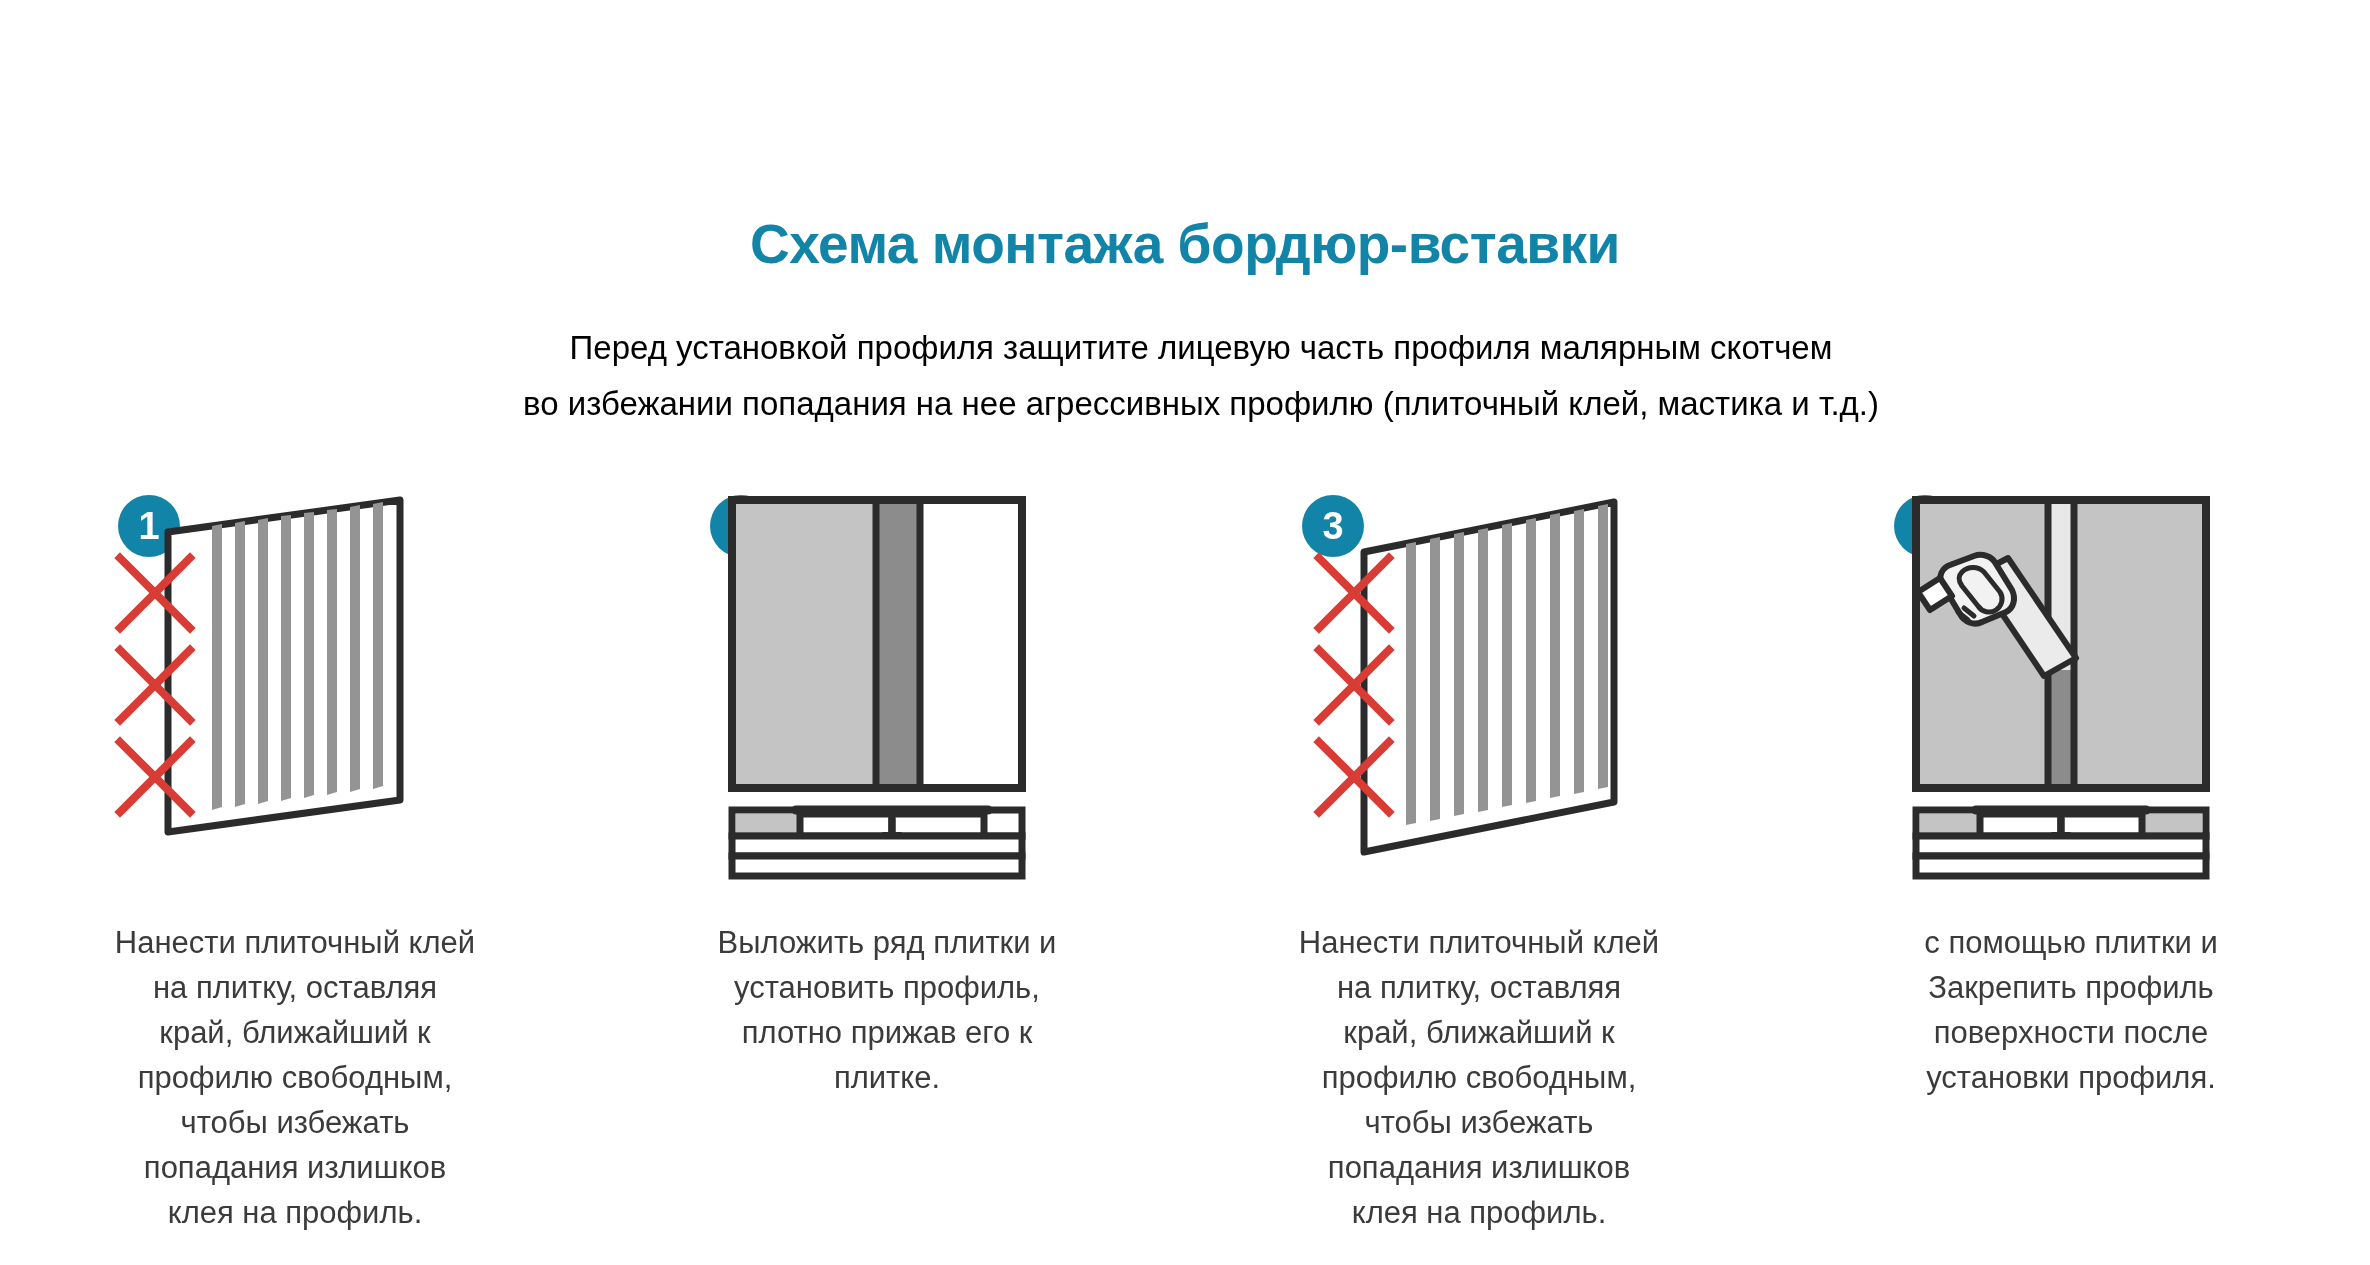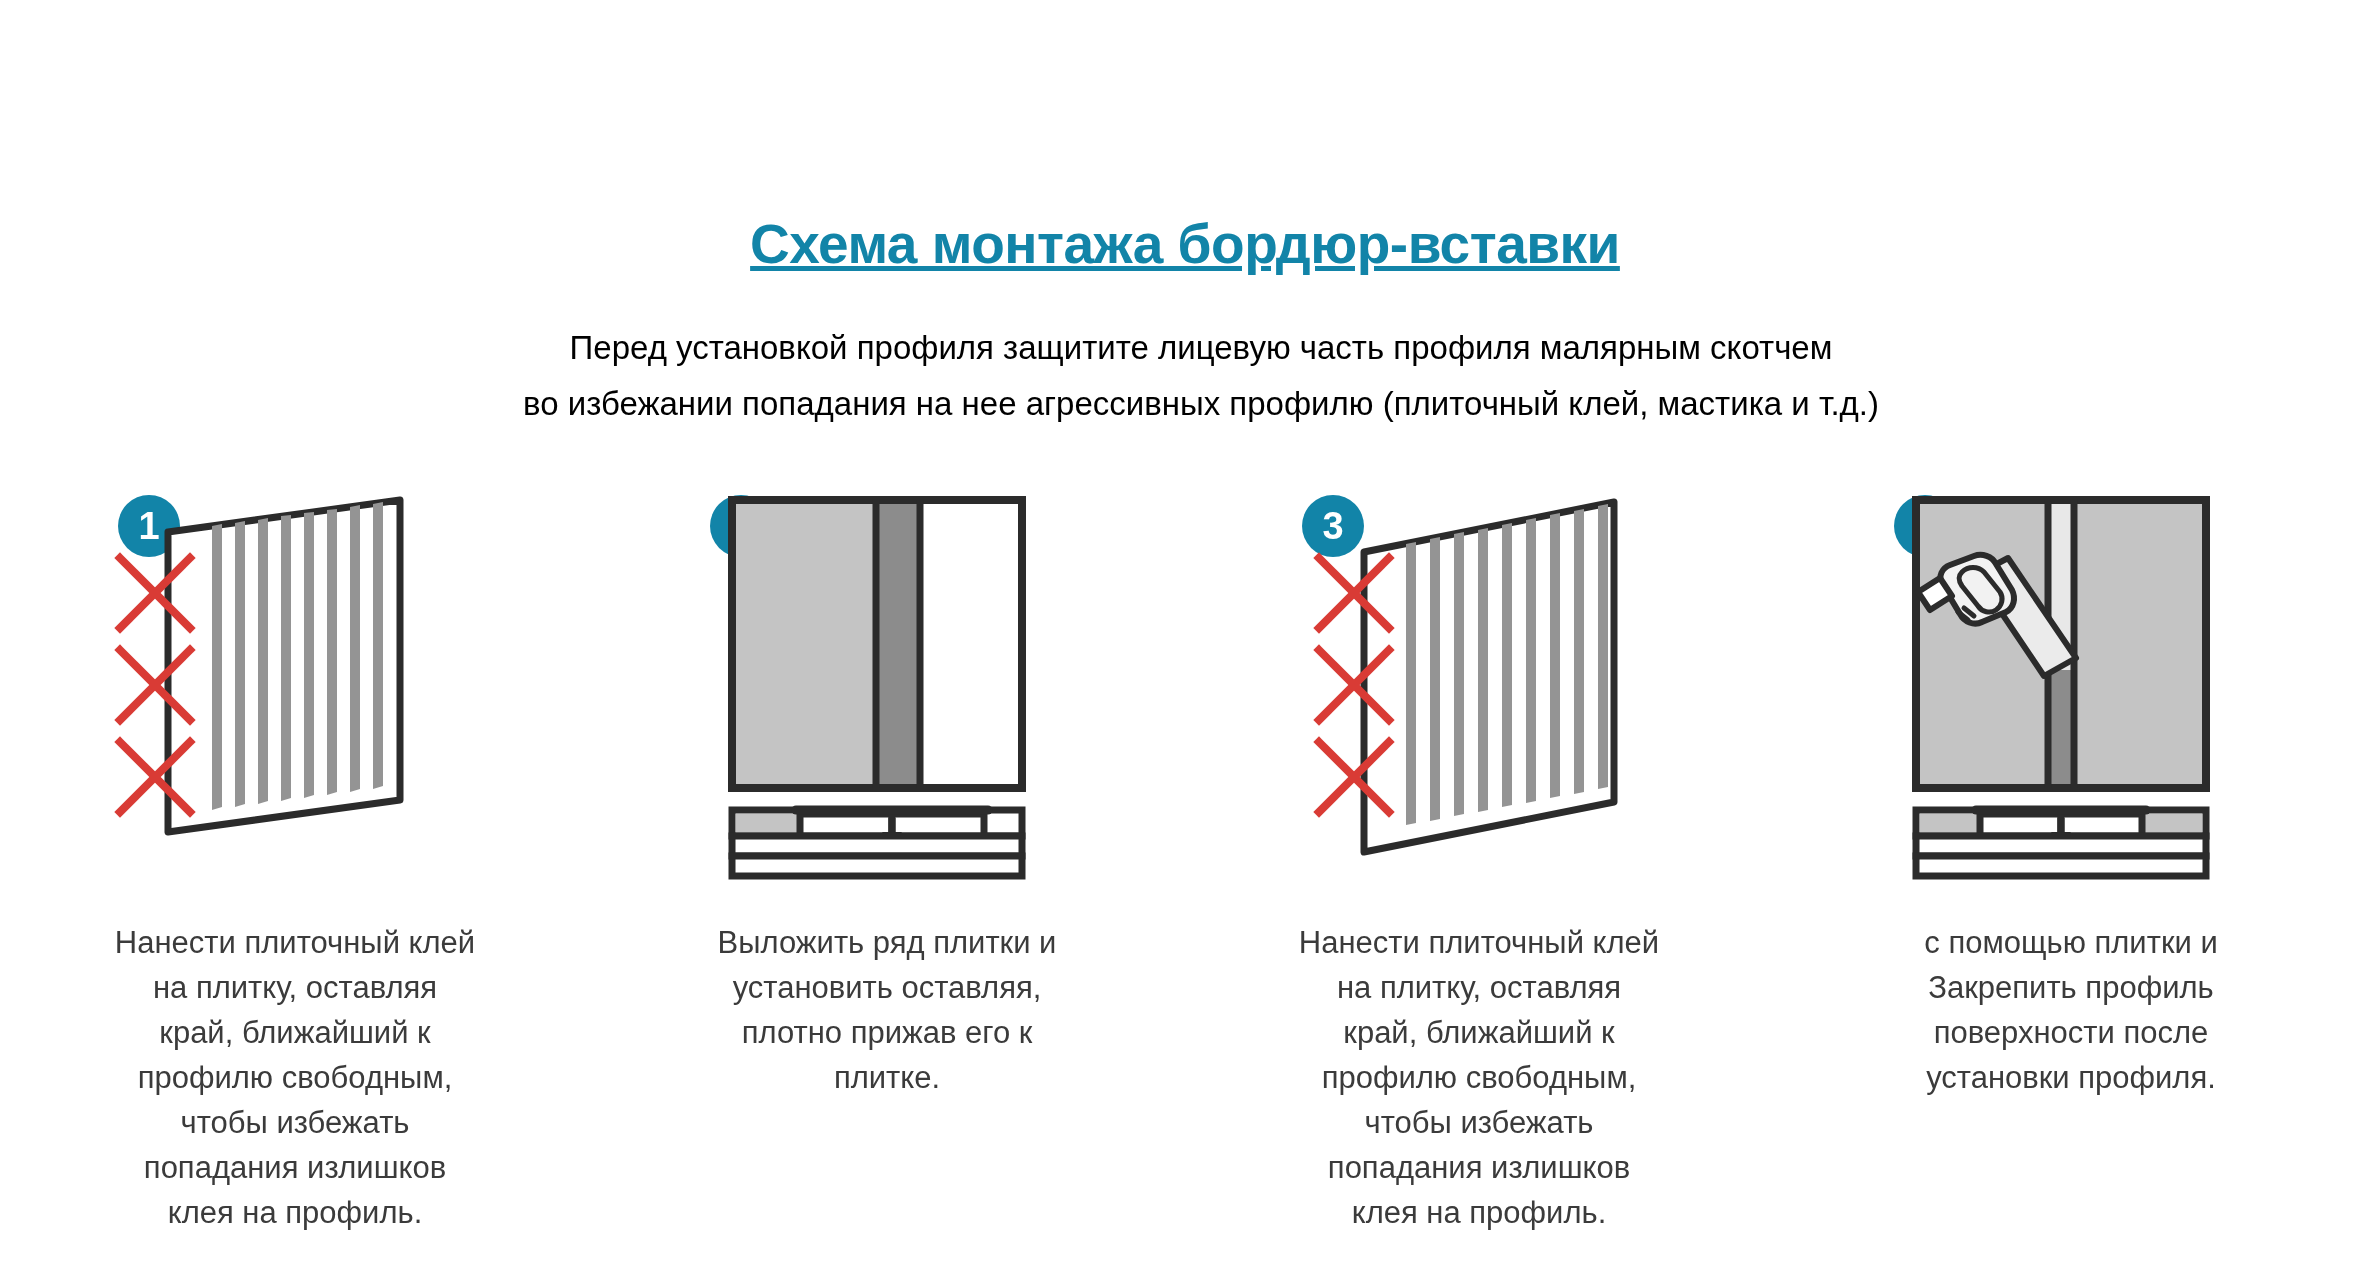--- a/index.html
+++ b/index.html
@@ -16,21 +16,20 @@
   
   .title{
     position:absolute;
     top:212px;left:0;width:2370px;
     text-align:center;
     font-size:55px;
     font-weight:bold;
     color:#1284a8;
     letter-spacing:-0.5px;
     white-space:nowrap;
-    text-decoration:underline;
   }
   .subtitle{
     position:absolute;
     top:320px;left:16px;width:2370px;
     text-align:center;
     font-size:33px;
     line-height:56px;
     color:#000000;
     font-weight:400;
   }
@@ -156,21 +155,21 @@
               <line x1="300" y1="338" x2="300" y2="356" stroke="#2b2b2b" stroke-width="7"></line>
               <polygon points="290,352 310,352 300,366" fill="#2b2b2b"></polygon>
             </g>
             <rect x="140" y="356" width="290" height="20" fill="#ffffff" stroke="#2b2b2b" stroke-width="7"></rect>
             <rect x="140" y="376" width="290" height="20" fill="#ffffff" stroke="#2b2b2b" stroke-width="7"></rect>
           </g>
         </svg>
       </div>
       <div class="caption">
         <div>Выложить ряд плитки и</div>
-        <div>установить оставляя,</div>
+        <div>установить профиль,</div>
         <div>плотно прижав его к</div>
         <div>плитке.</div>
       </div>
     </div>
 
     <div class="step step-2">
       <div class="badge">3</div>
       <div class="art">
         <svg width="592" height="400" viewBox="0 0 592 400">
           <polygon points="180,72 430,22 430,322 180,372" fill="#ffffff" stroke="#2b2b2b" stroke-width="7" stroke-linejoin="round"></polygon>

